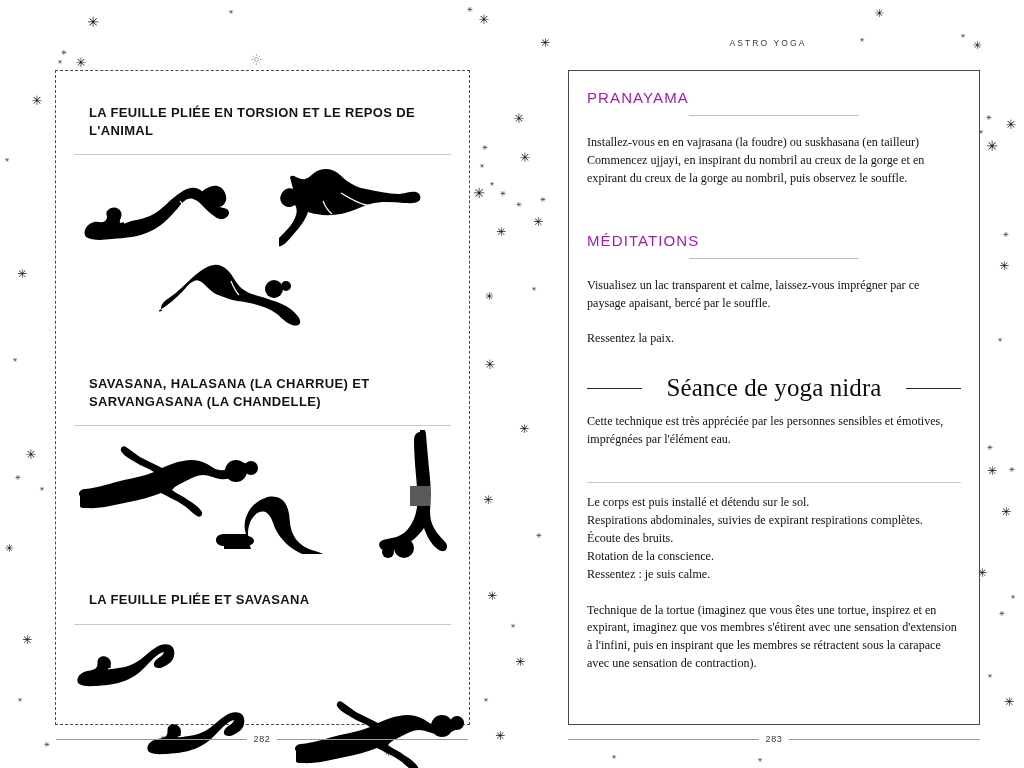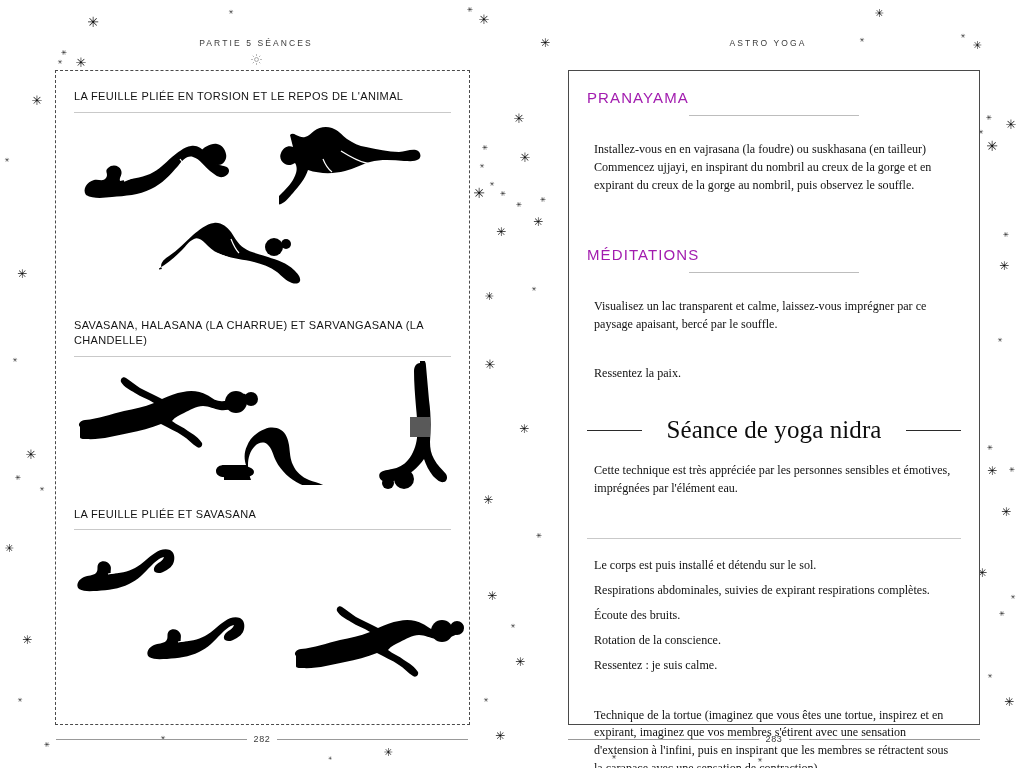--- a/index.html
+++ b/index.html
@@ -38,38 +38,38 @@
   
   .frame-solid{
     position:absolute;left:56px;top:70px;width:412px;height:655px;
     border:1px solid #4a4a4a;box-sizing:border-box;background:#fff;
   }
 
   .inner{position:absolute;inset:0;padding:18px 18px 0 18px;box-sizing:border-box;}
 
   
   .sec-title{
-    font-size:11px;letter-spacing:.35px;color:#141414;font-weight:400;
-    line-height:1.35;margin:0;
+    font-size:13px;letter-spacing:.35px;color:#141414;font-weight:700;
+    line-height:1.35;margin:15px;
   }
   .rule{height:1px;background:#c9c9c9;margin:8px 0 0 0;}
 
   .poses{position:relative;}
   .pose{position:absolute;}
   .pose svg{display:block;}
 
   
   .r-head{
     font-size:15px;letter-spacing:1.1px;color:#a21caf;
     font-weight:400;margin:0;
   }
   .r-rule{height:1px;background:#bdbdbd;width:170px;margin:9px auto 0 auto;}
   .body-txt{
     font-family:"Liberation Serif", serif;
-    font-size:12.1px;line-height:1.48;color:#111;margin:7px;
+    font-size:12.1px;line-height:1.48;color:#111;margin:0;
     text-align:left;
   }
   .gap-s{height:11px;}
   .gap-m{height:18px;}
   .gap-l{height:26px;}
 
   .fancy-title-row{display:flex;align-items:center;gap:24px;margin:0;}
   .fancy-line{flex:1 1 auto;height:1px;background:#2a2a2a;}
   .fancy-title{
     font-family:"Liberation Serif", serif;
@@ -159,21 +159,20 @@
     <span class="star" style="left: 990px; top: 676px; font-size: 6px; color: rgb(17, 17, 17);">✳</span>
     <span class="star" style="left: 1009px; top: 702px; font-size: 12px; color: rgb(17, 17, 17);">✳</span>
     <span class="star" style="left: 614px; top: 757px; font-size: 6px; color: rgb(17, 17, 17);">✳</span>
     <span class="star" style="left: 760px; top: 760px; font-size: 6px; color: rgb(17, 17, 17);">✳</span>
   </div>
 
 <div class="spread">
 
   <div class="page">
 
-    <div class="running-head">PARTIE 5 SÉANCES</div>
     <div class="head-ornament">
       <svg width="13" height="13" viewBox="0 0 24 24" aria-hidden="true">
         <g fill="none" stroke="#9a9a9a" stroke-width="1.6">
           <circle cx="12" cy="12" r="3.6"></circle>
           <path d="M12 2.2v3M12 18.8v3M2.2 12h3M18.8 12h3M5.1 5.1l2.1 2.1M16.8 16.8l2.1 2.1M18.9 5.1l-2.1 2.1M7.2 16.8l-2.1 2.1"></path>
         </g>
       </svg>
     </div>
 
     <div class="frame-dashed">

